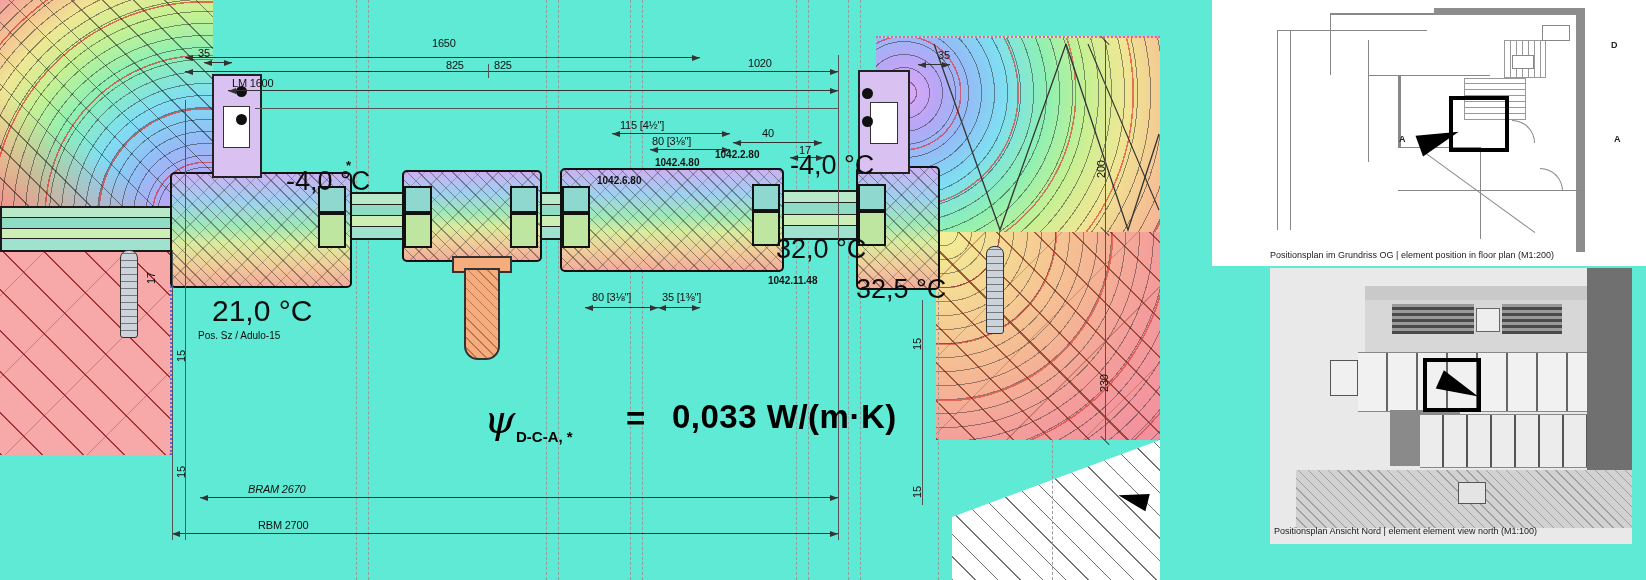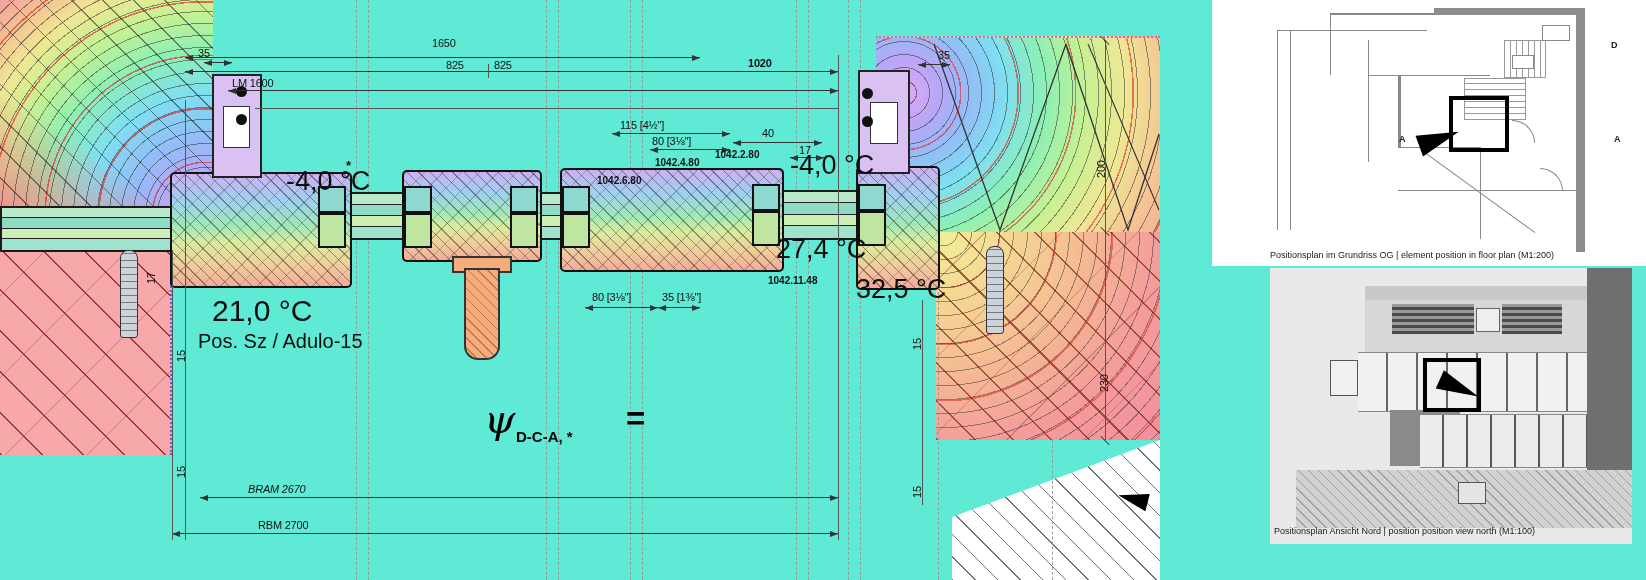--- a/index.html
+++ b/index.html
@@ -90,21 +90,21 @@
   .ext{position:absolute;background:#555;}
   .dv{position:absolute;width:0;border-left:1.5px dashed #9a9a9a;}
   .tick{position:absolute;width:12px;height:1px;background:#333;}
 
   
   .lbl{position:absolute;font-size:11px;line-height:1;color:#111;letter-spacing:-.2px;white-space:nowrap;}
   .code{position:absolute;font-size:10px;line-height:1;font-weight:bold;color:#111;white-space:nowrap;}
   .temp{position:absolute;font-size:27px;line-height:1;color:#0d0d0d;white-space:nowrap;}
   .big{font-size:30px;}
   .note{position:absolute;font-size:13px;font-weight:bold;color:#0d0d0d;}
-  .poslbl{position:absolute;font-size:20px;color:#0d0d0d;white-space:nowrap;}
+  .poslbl{position:absolute;font-size:10px;color:#0d0d0d;white-space:nowrap;}
   .rot{transform:rotate(-90deg);transform-origin:left top;}
   .psi{position:absolute;left:484px;top:396px;font:italic 40px "DejaVu Serif",serif;color:#000;}
   .psi-sub{position:absolute;left:516px;top:428px;font-weight:bold;font-size:15px;color:#000;}
   .f-eq{position:absolute;left:626px;top:400px;font-weight:bold;font-size:33px;color:#000;}
   .f-val{position:absolute;left:672px;top:398px;font-weight:bold;font-size:33px;color:#000;letter-spacing:.5px;white-space:nowrap;}
 
   
   .fp{position:absolute;left:1212px;top:0;width:434px;height:266px;background:#fff;}
   .fp .ln{position:absolute;background:#888;}
   .fp .thick{background:#8d8d8d;}
@@ -213,21 +213,21 @@
   <div class="ext" style="left:838px;top:55px;width:1px;height:485px;"></div>
   <div class="ext" style="left:922px;top:300px;width:1px;height:205px;"></div>
   <div class="ext" style="left:1105px;top:40px;width:1px;height:400px;"></div>
   <div class="tick" style="left:1099px;top:40px;transform:rotate(45deg);"></div>
   <div class="tick" style="left:1099px;top:231px;transform:rotate(45deg);"></div>
   <div class="tick" style="left:1099px;top:440px;transform:rotate(45deg);"></div>
 
   <div class="lbl" style="left:432px;top:38px;">1650</div>
   <div class="lbl" style="left:446px;top:60px;">825</div>
   <div class="lbl" style="left:494px;top:60px;">825</div>
-  <div class="lbl" style="left:748px;top:58px;font-weight:bold;">1020</div>
+  <div class="lbl" style="left:748px;top:58px;">1020</div>
   <div class="lbl" style="left:232px;top:78px;">LM 1600</div>
   <div class="lbl" style="left:198px;top:48px;">35</div>
   <div class="lbl" style="left:938px;top:50px;">35</div>
   <div class="lbl" style="left:620px;top:120px;">115 [4½"]</div>
   <div class="lbl" style="left:652px;top:136px;">80 [3⅛"]</div>
   <div class="lbl" style="left:762px;top:128px;">40</div>
   <div class="lbl" style="left:799px;top:145px;">17</div>
   <div class="lbl" style="left:592px;top:292px;">80 [3⅛"]</div>
   <div class="lbl" style="left:662px;top:292px;">35 [1⅜"]</div>
   <div class="lbl" style="left:248px;top:484px;font-style:italic;">BRAM 2670</div>
@@ -241,28 +241,29 @@
   <div class="lbl rot" style="left:912px;top:498px;">15</div>
 
   <div class="code" style="left:655px;top:158px;">1042.4.80</div>
   <div class="code" style="left:715px;top:150px;">1042.2.80</div>
   <div class="code" style="left:597px;top:176px;">1042.6.80</div>
   <div class="code" style="left:768px;top:276px;">1042.11.48</div>
 
   <div class="temp" style="left:286px;top:168px;">-4,0 °C</div>
   <div class="note" style="left:346px;top:158px;">*</div>
   <div class="temp" style="left:790px;top:152px;">-4,0 °C</div>
-  <div class="temp" style="left:776px;top:236px;">27,4 °C</div>
+  <div class="temp" style="left:776px;top:236px;">32,0 °C</div>
   <div class="temp" style="left:856px;top:276px;">32,5 °C</div>
   <div class="temp big" style="left:212px;top:296px;">21,0 °C</div>
   <div class="poslbl" style="left:198px;top:330px;">Pos. Sz / Adulo-15</div>
 
   <div class="psi">ψ</div>
   <div class="psi-sub">D-C-A, *</div>
   <div class="f-eq">=</div>
+  <div class="f-val">0,033 W/(m·K)</div>
 
   <div class="fp">
     <div class="ln thick" style="left:364px;top:10px;width:9px;height:242px;"></div>
     <div class="ln thick" style="left:222px;top:8px;width:151px;height:7px;"></div>
     <div class="ln" style="left:118px;top:13px;width:104px;height:2px;"></div>
     <div class="ln" style="left:118px;top:13px;width:1px;height:62px;"></div>
     <div class="ln" style="left:65px;top:30px;width:1px;height:200px;"></div>
     <div class="ln" style="left:78px;top:30px;width:1px;height:200px;"></div>
     <div class="ln" style="left:65px;top:30px;width:150px;height:1px;"></div>
     <div class="ln" style="left:156px;top:40px;width:1px;height:122px;"></div>
@@ -294,16 +295,16 @@
     <div class="blk louver" style="left:232px;top:36px;width:60px;height:30px;"></div>
     <div class="blk" style="left:206px;top:40px;width:22px;height:22px;background:#eee;border:1px solid #666;"></div>
     <div class="blk winrow" style="left:88px;top:84px;width:229px;height:58px;"></div>
     <div class="blk" style="left:60px;top:92px;width:26px;height:34px;background:#f0f0f0;border:1px solid #555;"></div>
     <div class="blk" style="left:120px;top:142px;width:70px;height:56px;background:#8a8a8a;"></div>
     <div class="blk winrow winrow2" style="left:150px;top:146px;width:167px;height:52px;"></div>
     <div class="blk ground" style="left:26px;top:202px;width:336px;height:58px;"></div>
     <div class="blk" style="left:188px;top:214px;width:26px;height:20px;background:#e4e4e4;border:1px solid #555;"></div>
     <div class="el-marker"></div>
     <div class="el-arrow"></div>
-    <div class="caption" style="left:4px;top:258px;">Positionsplan Ansicht Nord | position position view north (M1:100)</div>
+    <div class="caption" style="left:4px;top:258px;">Positionsplan Ansicht Nord | element element view north (M1:100)</div>
   </div>
 
 </div>
 
 </body></html>

